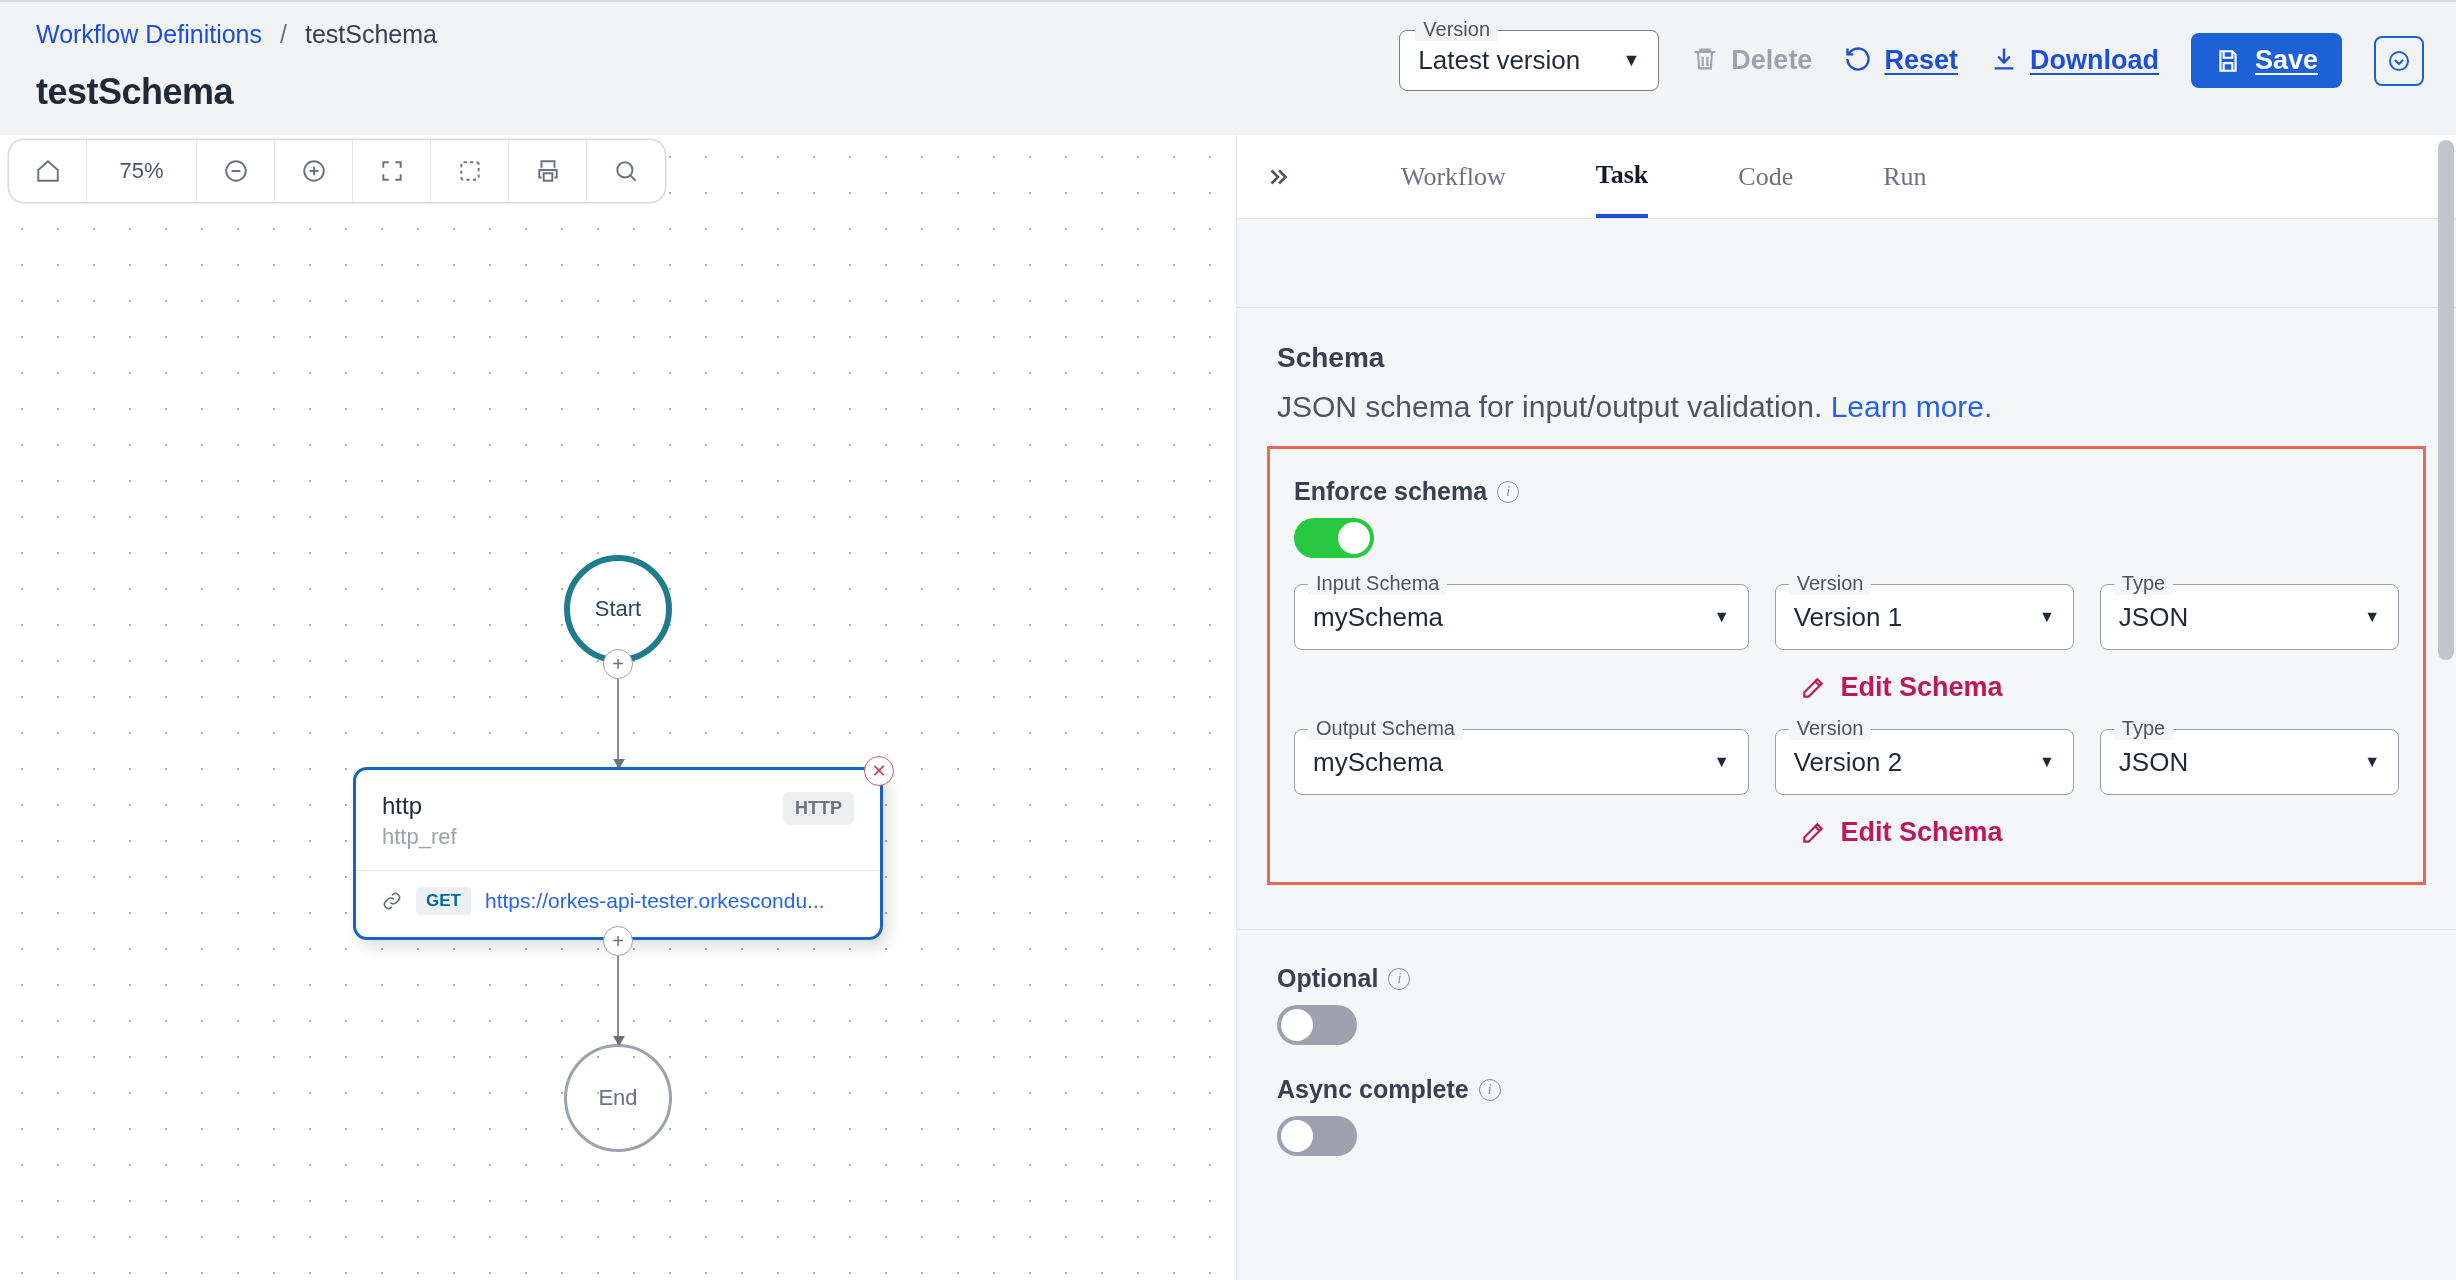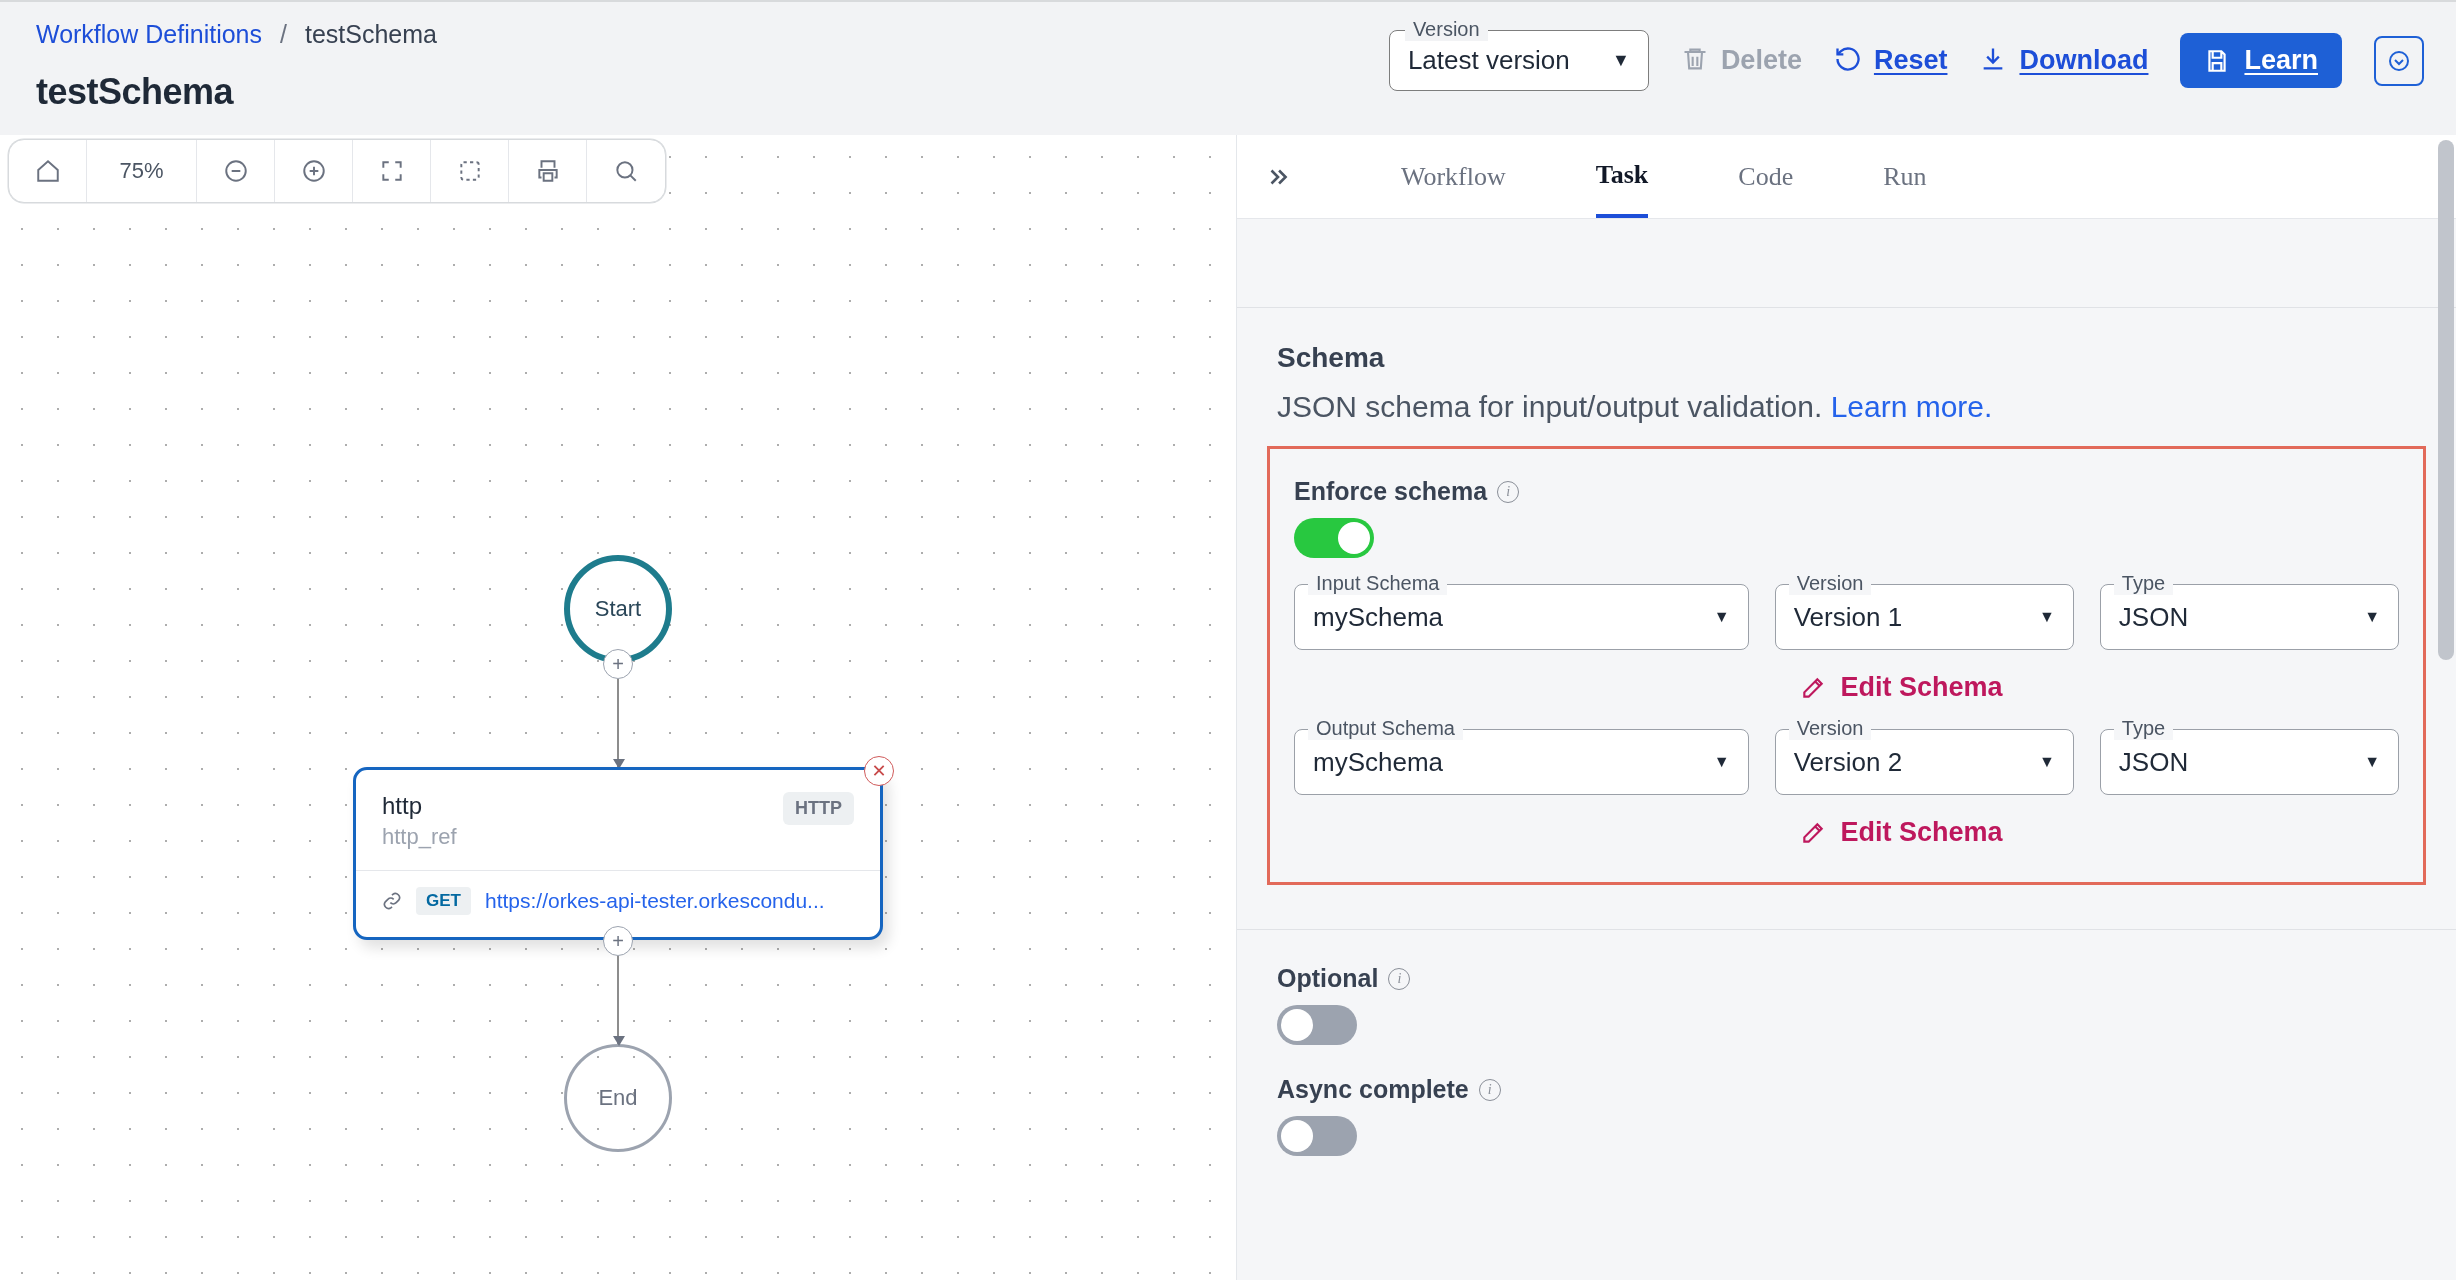--- a/index.html
+++ b/index.html
@@ -220,21 +220,21 @@
       </span>
       <span>Download</span>
     </div>
 
     <div class="save-btn">
       <span class="icon">
         <svg width="26" height="26" viewBox="0 0 24 24" fill="none" stroke="currentColor" stroke-width="2">
             <path d="M5 3h11l3 3v15H5zM8 3v6h8V3M8 21v-7h8v7"></path>
           </svg>
       </span>
-      <span>Learn</span>
+      <span>Save</span>
     </div>
     <div class="save-ext">
       <span class="icon">
         <svg width="24" height="24" viewBox="0 0 24 24" fill="none" stroke="currentColor" stroke-width="2">
             <circle cx="12" cy="12" r="9"></circle>
             <path d="M8 11l4 4 4-4"></path>
           </svg>
       </span>
     </div>
   </div>

